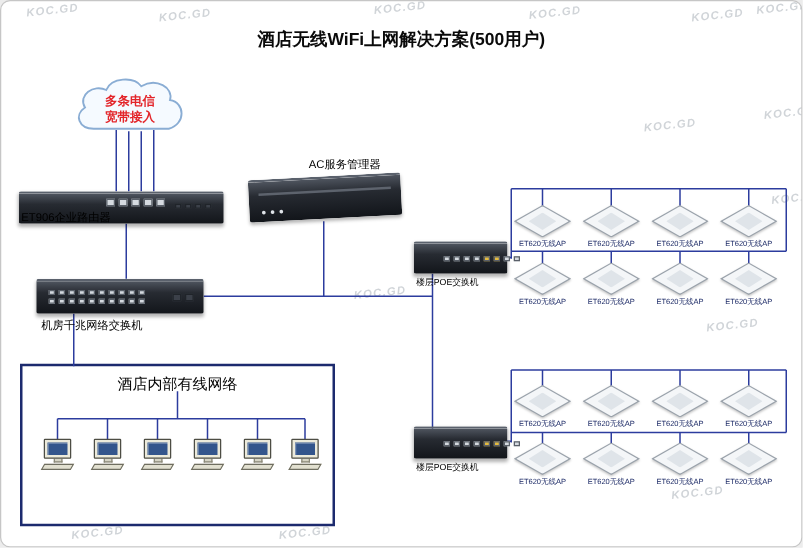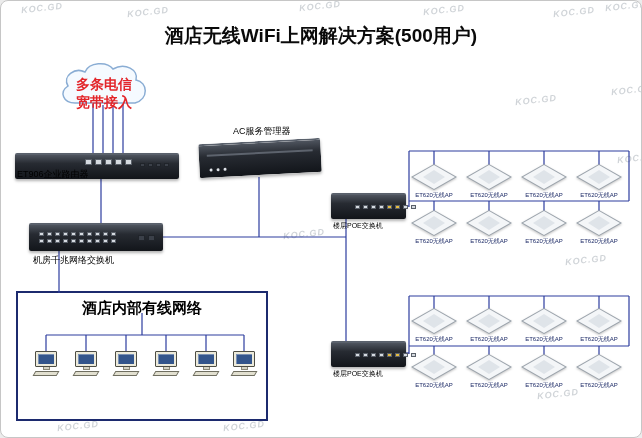--- a/index.html
+++ b/index.html
@@ -1,31 +1,31 @@
 <!DOCTYPE html>
 <html><head>
 <meta charset="utf-8">
 <style>
   * { margin:0; padding:0; box-sizing:border-box; }
   html,body { background:#ececec; font-family:"Liberation Sans","DejaVu Sans",sans-serif; }
   #canvas { position:relative; width:642px; height:438px; margin:0 auto; background:#ffffff;
             border:1px solid #c6c6c6; border-radius:8px; overflow:hidden; }
 
   .title { position:absolute; top:22px; left:0; width:100%; text-align:center;
-           font-size:19px; font-weight:600; color:#0a0a0a; z-index:3; }
+           font-size:14px; font-weight:600; color:#0a0a0a; z-index:3; }
 
   .watermark { position:absolute; font-size:9px; font-style:italic; font-weight:bold;
                letter-spacing:1px; color:rgba(110,120,135,0.32); transform:rotate(-6deg);
                z-index:0; white-space:nowrap; }
 
   .wires { position:absolute; left:0; top:0; z-index:1; }
 
   .cloud { position:absolute; left:52px; top:58px; z-index:2; }
   .cloud-label { position:absolute; left:60px; top:74px; width:86px; text-align:center;
-                 font-size:14px; font-weight:bold; color:#e3252a; line-height:1.3; z-index:3; }
+                 font-size:10px; font-weight:bold; color:#e3252a; line-height:1.3; z-index:3; }
 
   .device { position:absolute; z-index:2; border-radius:2px;
             background:linear-gradient(180deg,#4e545e 0%, #272b32 35%, #12151a 100%);
             border-top:2px solid #5a616c; box-shadow:0 2px 3px rgba(0,0,0,0.3); }
   .router { left:14px; top:152px; width:164px; height:26px; }
   .core   { left:28px; top:222px; width:134px; height:28px; }
   .poe    { width:75px; height:26px; }
   .ac     { left:198px; top:140px; width:122px; height:34px; transform:rotate(-3deg); }
 
   .ports { position:absolute; display:flex; gap:3px; }
@@ -43,21 +43,21 @@
   .ap { position:absolute; width:46px; text-align:center; z-index:2; }
   .diamond { position:relative; width:46px; height:26px; filter:drop-shadow(0 1px 1px rgba(0,0,0,0.25)); }
   .d1,.d2,.d3 { position:absolute; clip-path:polygon(50% 0,100% 50%,50% 100%,0 50%); }
   .d1 { inset:0; background:#9aa2ab; }
   .d2 { inset:1px 2px; background:#f4f6f8; }
   .d3 { inset:6px 12px; background:#dfe4e9; }
   .ap-lbl { margin-top:1px; font-size:6px; color:#1c2a66; white-space:nowrap; }
 
   .wired-box { position:absolute; left:15px; top:290px; width:252px; height:130px;
                border:2px solid #1c2a6e; background:#fff; z-index:0; }
-  .wired-title { margin-top:6px; text-align:center; font-size:15px; font-weight:bold; color:#000; }
+  .wired-title { margin-top:6px; text-align:center; font-size:12px; font-weight:normal; color:#000; }
 
   .pc { position:absolute; width:28px; z-index:2; }
   .mon { width:22px; height:16px; margin:0 auto; background:#eceadb; border:1px solid #4d4d44;
          border-radius:1px; position:relative; }
   .scr { position:absolute; inset:2px; background:#33558c; box-shadow:inset 1px 1px 0 rgba(255,255,255,0.35); }
   .neck { width:7px; height:3px; margin:0 auto; background:#d6d4c4; border:1px solid #8a8878; border-top:none; }
   .kb { width:24px; height:5px; margin:1px auto 0; background:#e2e0d0; border:1px solid #6f6e60;
         transform:skewX(-30deg); }
 </style>
 </head>
@@ -159,21 +159,21 @@
   <div class="dev-label" style="left:16px; top:167px">ET906企业路由器</div>
 
   <div class="device ac">
     <div class="slot"></div>
     <div class="dots">
         <div class="dot"></div>
         <div class="dot"></div>
         <div class="dot"></div>
       </div>
   </div>
-  <div class="dev-label" style="left:232px; top:124px">AC服务管理器</div>
+  <div class="dev-label" style="left:246px; top:124px">AC服务管理器</div>
 
   <div class="device core">
     <div class="ports" style="left:10px; top:7px">
       <div class="port sm"></div>
         <div class="port sm"></div>
         <div class="port sm"></div>
         <div class="port sm"></div>
         <div class="port sm"></div>
       <div class="port sm"></div>
         <div class="port sm"></div>

